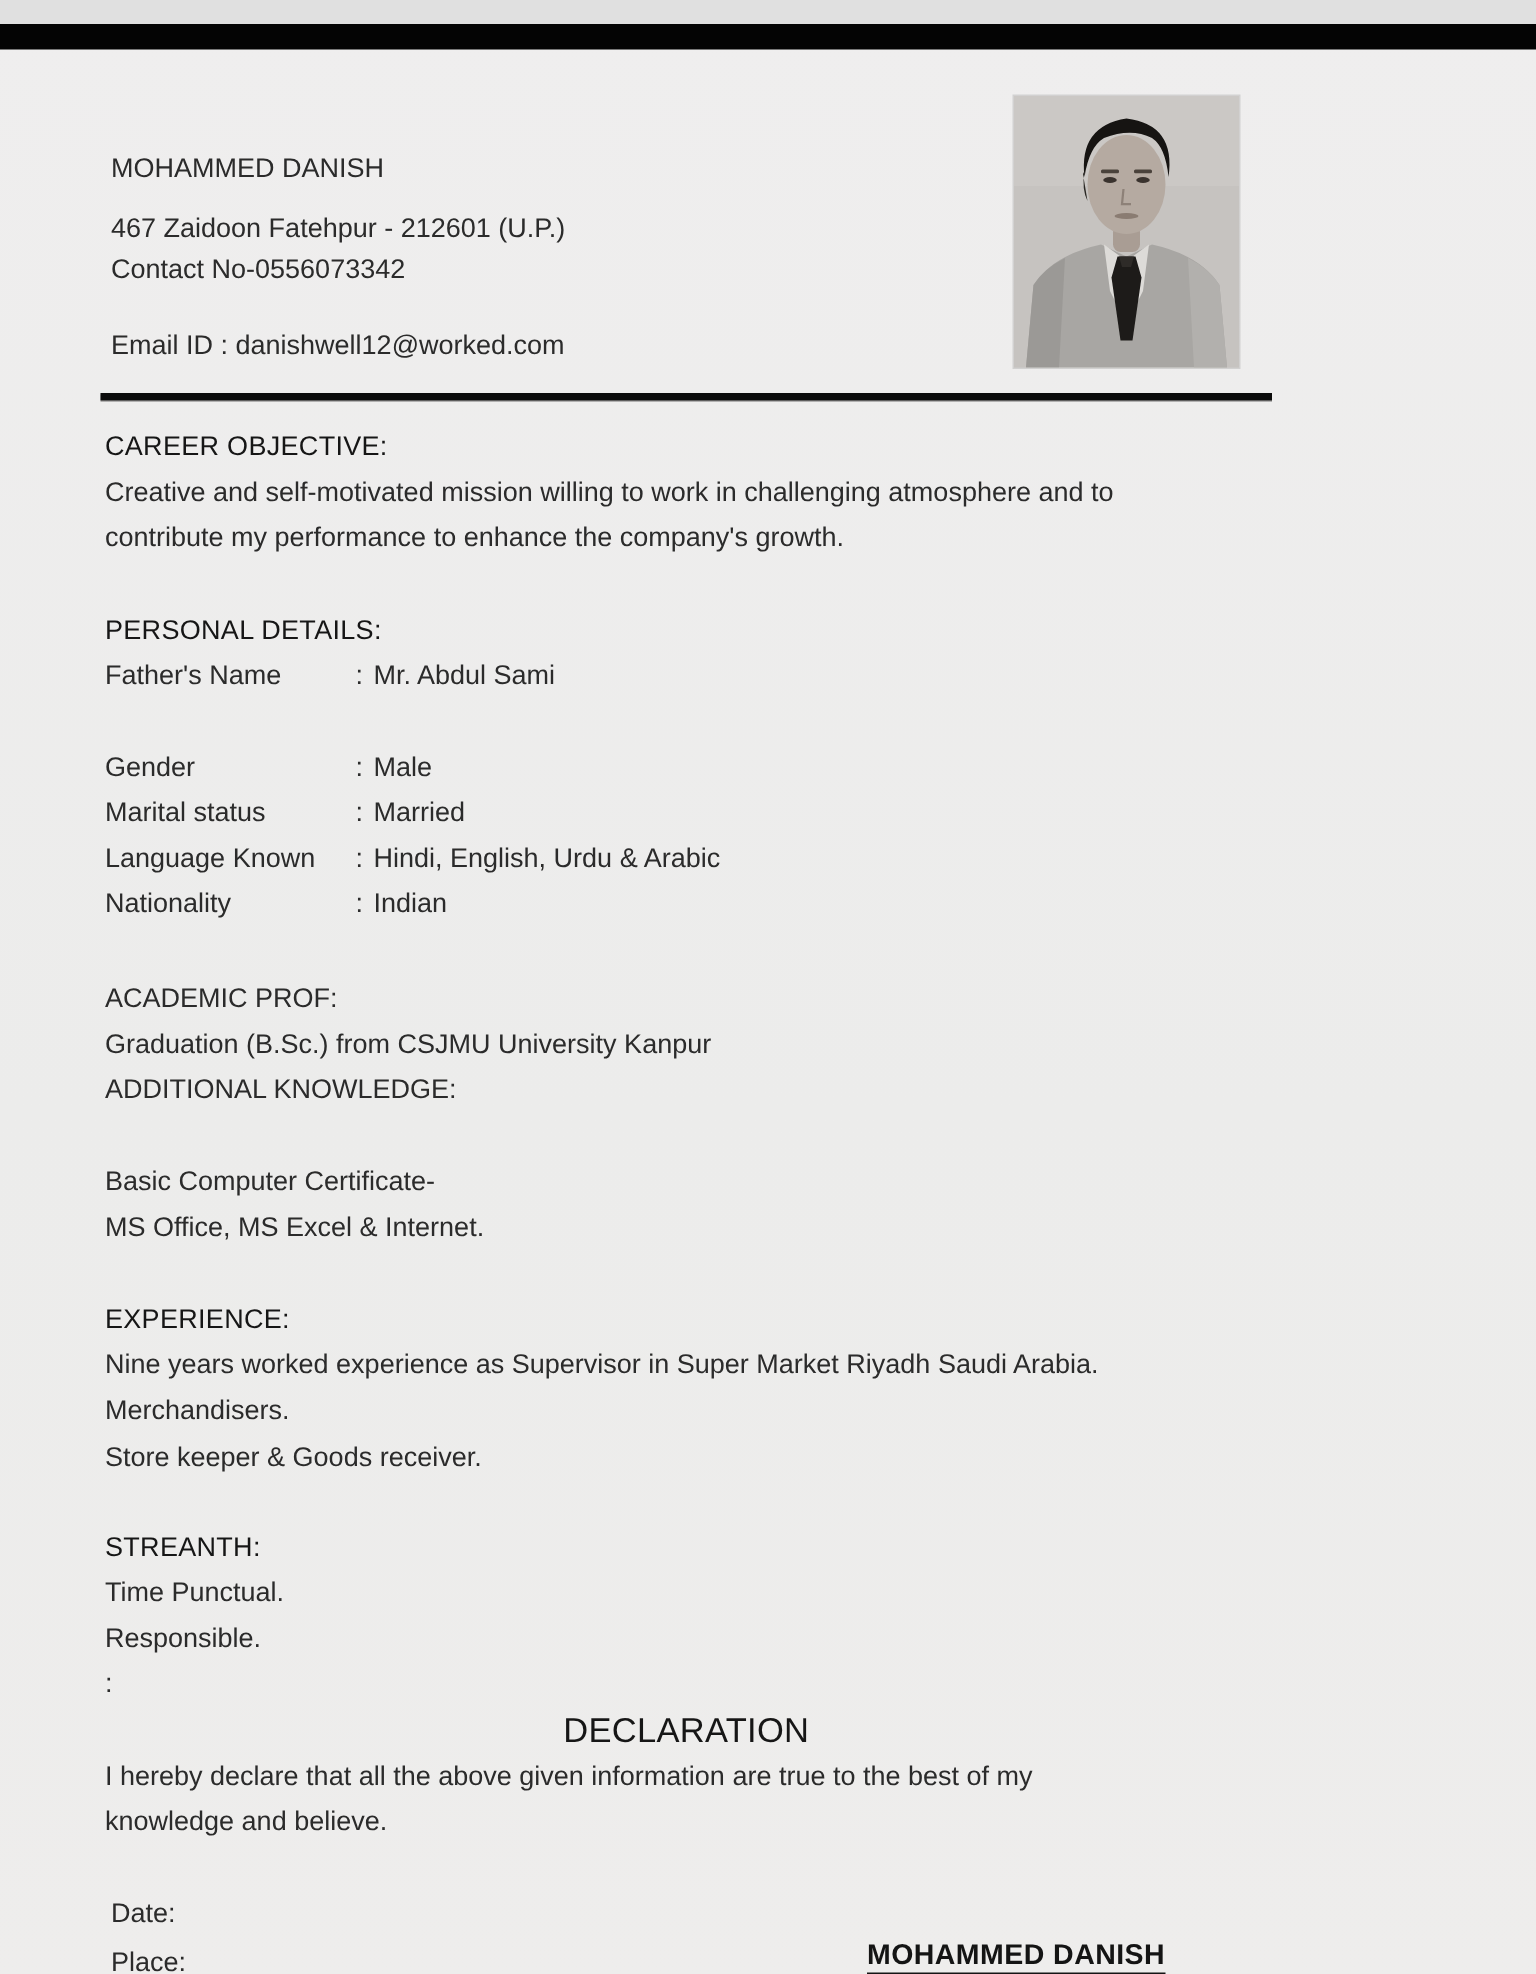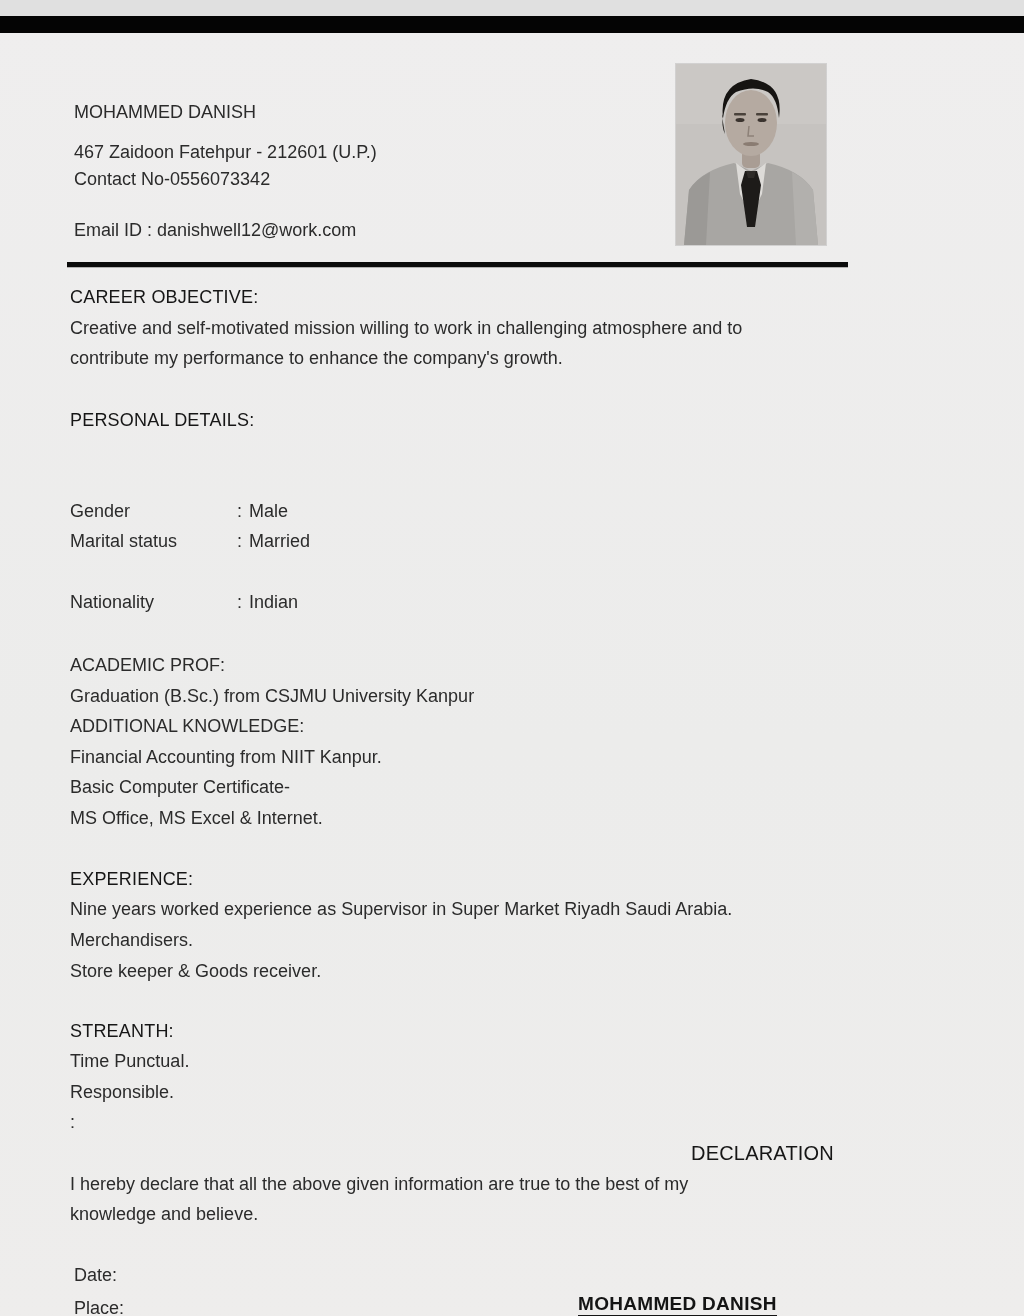--- a/index.html
+++ b/index.html
@@ -36,44 +36,44 @@
     position: absolute;
     left: 676px; top: 48px;
     width: 150px; height: 181px;
     background: #c6c4c2;
     box-shadow: 0 0 0 1px rgba(0,0,0,0.12);
   }
   .photo svg { display: block; width: 100%; height: 100%; }
   .plabel { display: inline-block; width: 167px; }
   .pcolon { display: inline-block; margin-right: 7px; }
   .decl-head {
-    left: 59px; width: 775px;
-    text-align: right;
-    font-size: 20px;
+    left: 70px; width: 775px;
+    text-align: center;
+    font-size: 23px;
   }
   .signature {
     font-size: 19px;
     font-weight: bold;
     color: #141414;
     border-bottom: 2px solid #141414;
     padding-bottom: 1px;
     letter-spacing: 0.3px;
   }
 </style>
 </head>
 <body>
 
 <div class="page">
 
   <div class="top-bar"></div>
 
   <div class="abs l74 txt" style="top:85px">MOHAMMED DANISH</div>
   <div class="abs l74 txt" style="top:125px">467 Zaidoon Fatehpur - 212601 (U.P.)</div>
   <div class="abs l74 txt" style="top:152px">Contact No-0556073342</div>
-  <div class="abs l74 txt" style="top:203px">Email ID : danishwell12@work.com</div>
+  <div class="abs l74 txt" style="top:203px">Email ID : danishwell12@worked.com</div>
 
   <div class="photo">
     <svg viewBox="0 0 150 181">
       <rect x="0" y="0" width="150" height="181" fill="#c6c3c0"></rect>
       <rect x="0" y="0" width="150" height="60" fill="#cbc8c5"></rect>
 
       <path d="M8,181 L13,126 Q26,106 58,99 L75,107 L92,99 Q124,106 137,126 L142,181 Z" fill="#a8a6a3"></path>
       <path d="M8,181 L13,126 Q20,115 34,108 L30,181 Z" fill="#9b9996"></path>
       <path d="M142,181 L137,126 Q130,115 116,108 L120,181 Z" fill="#b2b0ad"></path>
 
@@ -99,34 +99,39 @@
   </div>
 
   <div class="divider"></div>
 
   <div class="abs l70 txt h" style="top:270px">CAREER OBJECTIVE:</div>
   <div class="abs l70 txt" style="top:331px">contribute my performance to enhance the company's growth.</div>
   <div class="abs l70 txt" style="top:301px">Creative and self-motivated mission willing to work in challenging atmosphere and to</div>
 
   <div class="abs l70 txt h" style="top:393px">PERSONAL DETAILS:</div>
 
+  <div class="abs l70 txt" style="top:423px">
+    <span class="plabel">Father's Name</span><span class="pcolon">:</span><span>Mr. Abdul Sami</span>
+  </div>
   <div class="abs l70 txt" style="top:484px">
     <span class="plabel">Gender</span><span class="pcolon">:</span><span>Male</span>
   </div>
   <div class="abs l70 txt" style="top:514px">
     <span class="plabel">Marital status</span><span class="pcolon">:</span><span>Married</span>
+  </div>
+  <div class="abs l70 txt" style="top:545px">
+    <span class="plabel">Language Known</span><span class="pcolon">:</span><span>Hindi, English, Urdu &amp; Arabic</span>
   </div>
   <div class="abs l70 txt" style="top:575px">
     <span class="plabel">Nationality</span><span class="pcolon">:</span><span>Indian</span>
   </div>
 
   <div class="abs l70 txt" style="top:638px">ACADEMIC PROF:</div>
   <div class="abs l70 txt" style="top:669px">Graduation (B.Sc.) from CSJMU University Kanpur</div>
   <div class="abs l70 txt" style="top:699px">ADDITIONAL KNOWLEDGE:</div>
-  <div class="abs l70 txt" style="top:730px">Financial Accounting from NIIT Kanpur.</div>
   <div class="abs l70 txt" style="top:760px">Basic Computer Certificate-</div>
   <div class="abs l70 txt" style="top:791px">MS Office, MS Excel &amp; Internet.</div>
 
   <div class="abs l70 txt h" style="top:852px">EXPERIENCE:</div>
   <div class="abs l70 txt" style="top:882px">Nine years worked experience as Supervisor in Super Market Riyadh Saudi Arabia.</div>
   <div class="abs l70 txt" style="top:913px">Merchandisers.</div>
   <div class="abs l70 txt" style="top:944px">Store keeper &amp; Goods receiver.</div>
 
   <div class="abs l70 txt h" style="top:1004px">STREANTH:</div>
   <div class="abs l70 txt" style="top:1034px">Time Punctual.</div>

